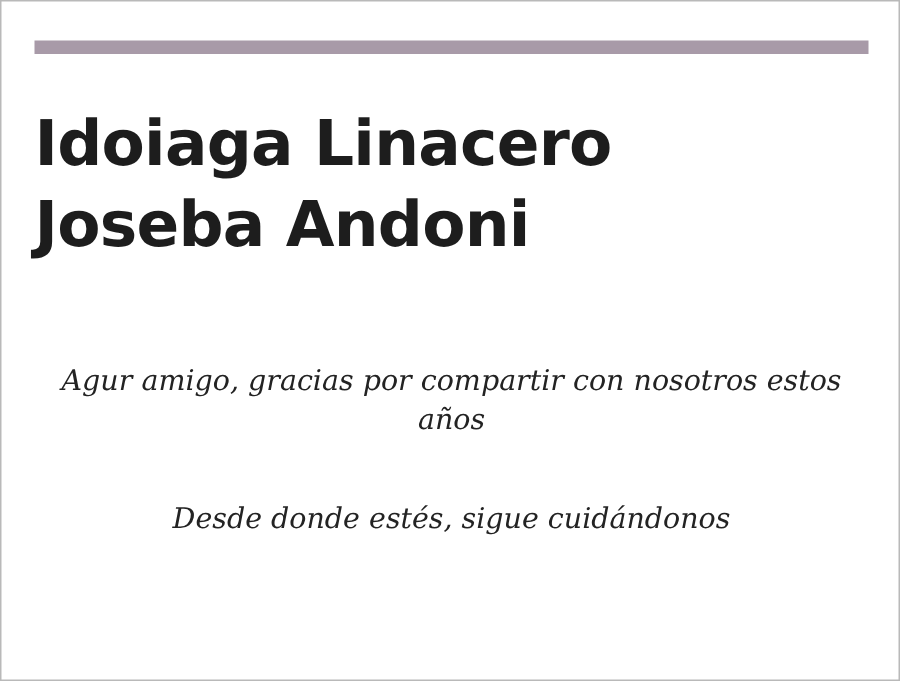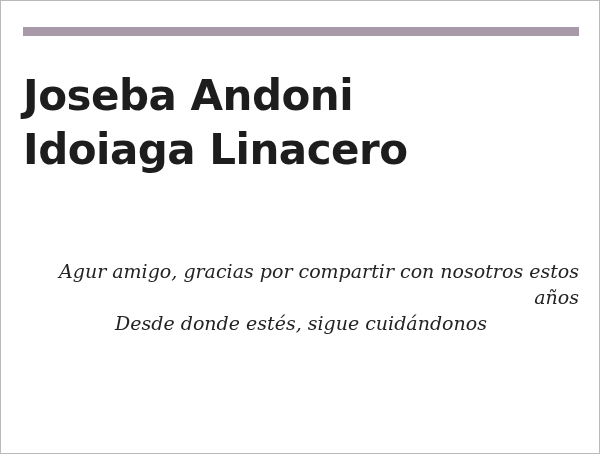--- a/index.html
+++ b/index.html
@@ -53,43 +53,43 @@
     text-align: center;
   }
   .msg {
     font-family: "DejaVu Serif", serif;
     font-style: italic;
     font-size: 19px;
     color: #232323;
     line-height: 26px;
   }
   .msg.first {
-    margin-top: 19px;
-    text-align: right;
+    margin-top: 2px;
   }
   .msg.second {
+    margin-top: 40px;
   }
   .signature {
     font-family: "DejaVu Sans", sans-serif;
     font-weight: bold;
     font-size: 18px;
     color: #1d1d1d;
     margin-top: 42px;
   }
 </style>
 </head>
 <body>
 
 <div class="notice">
 
   <div class="top-rule"></div>
 
   <div class="name-block">
+    <div class="name-line">Idoiaga Linacero</div>
     <div class="name-line">Joseba Andoni</div>
-    <div class="name-line">Idoiaga Linacero</div>
   </div>
 
   <div class="messages">
     <div class="msg first">Agur amigo, gracias por compartir con nosotros estos años</div>
     <div class="msg second">Desde donde estés, sigue cuidándonos</div>
   </div>
 
 </div>
 
 </body></html>

